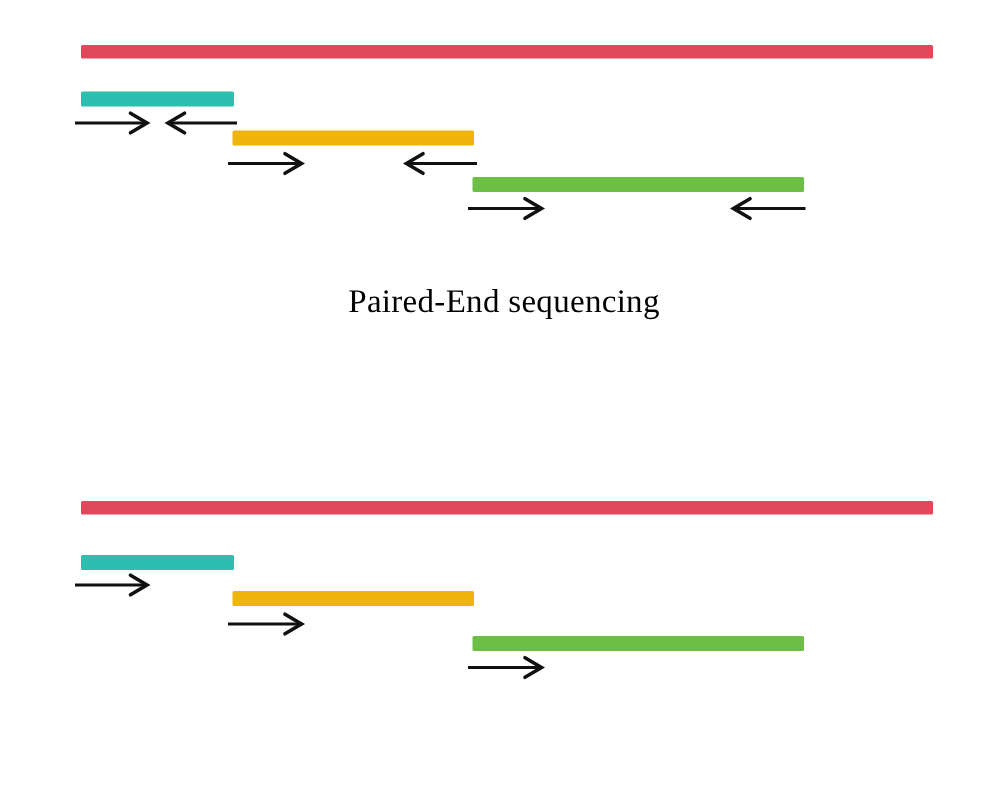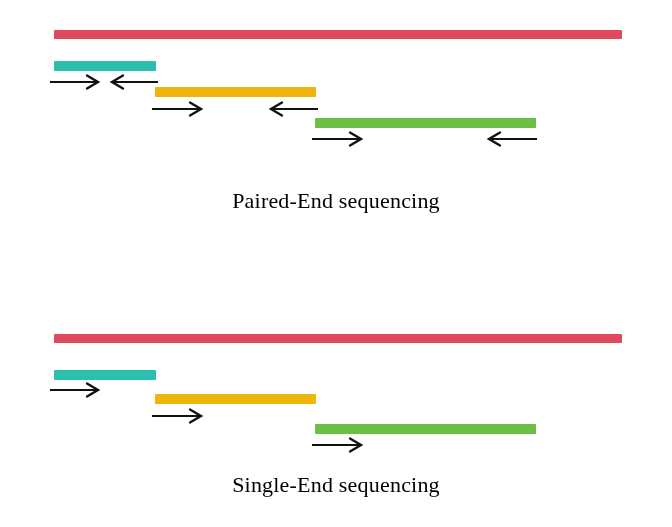--- a/index.html
+++ b/index.html
@@ -108,15 +108,14 @@
           <polyline fill="none" stroke="#111111" stroke-width="2.4" stroke-linecap="round" stroke-linejoin="miter" points="38,1.5 49,8 38,14.5"></polyline>
         </svg>
       </div>
       <div class="bar" style="left: 315px; top: 424px; width: 221px; height: 10px; background: rgb(108, 190, 69);"></div>
       <div class="arrow-wrap" style="left: 312px; top: 437px; width: 49px;">
         <svg viewBox="0 0 49 16" preserveAspectRatio="none">
           <line y1="8" y2="8" stroke="#111111" stroke-width="2.1" stroke-linecap="butt" x1="0" x2="49"></line>
           <polyline fill="none" stroke="#111111" stroke-width="2.4" stroke-linecap="round" stroke-linejoin="miter" points="38,1.5 49,8 38,14.5"></polyline>
         </svg>
       </div>
-      <div class="caption" style="top: 472px; color: rgb(0, 0, 0);">Single-End sequencing</div>
     </div>
   </div>
 
 </body></html>

